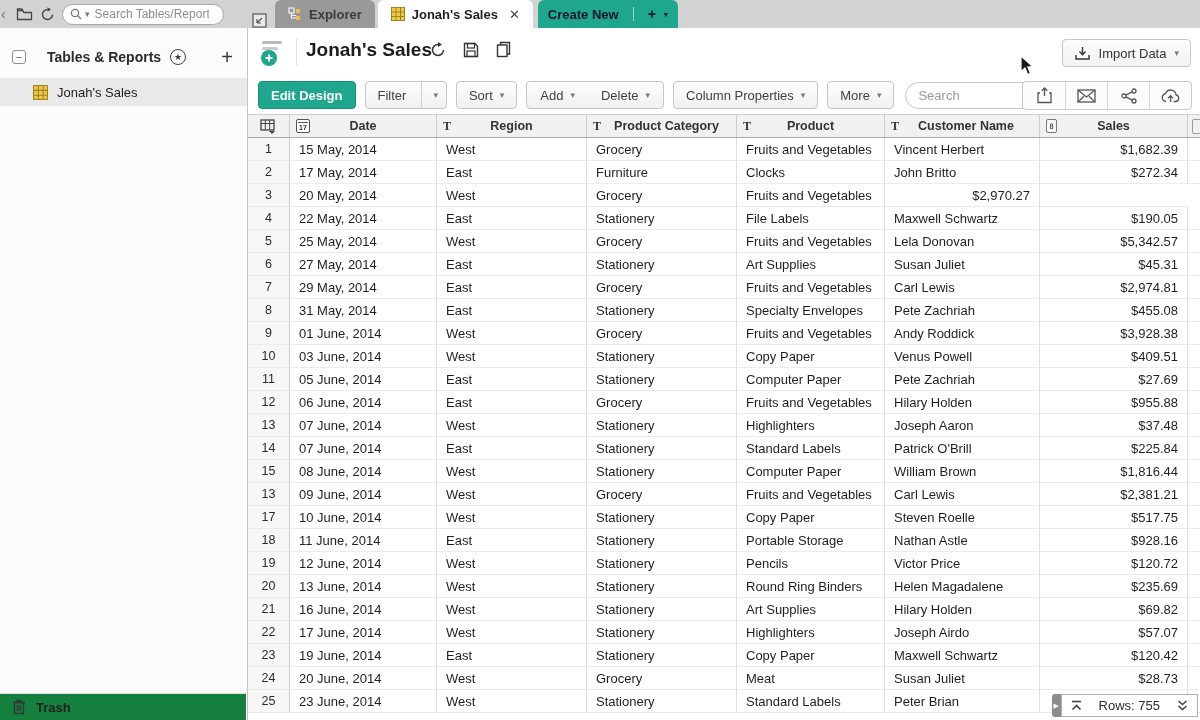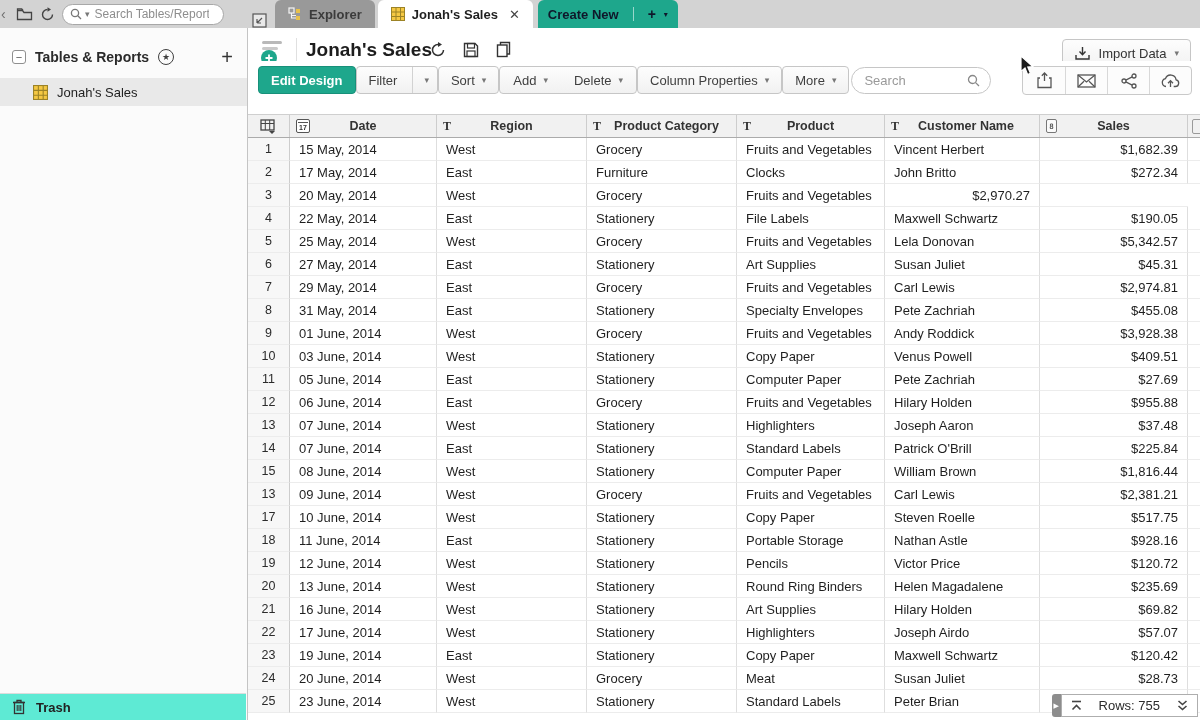--- a/index.html
+++ b/index.html
@@ -23,37 +23,37 @@
   .tab.explorer { background:#999999; color:#3b3b3b; }
   .tab.active { background:#ffffff; color:#1f1f1f; margin-left:3px; }
   .tab.create { background:#1ea78c; color:#0f172a; margin-left:5px; padding:0 10px; }
   .tab .close-x { font-weight:normal; color:#444; font-size:13px; margin-left:4px; }
   .create-divider { width:1px; height:14px; background:rgba(255,255,255,.55); margin:0 7px; }
   .create-plus { font-size:14px; font-weight:bold; }
   .create-caret { font-size:8px; margin-left:1px; }
   
   .sidebar { position:absolute; left:0; top:28px; width:248px; bottom:0; background:#fbfbfb; border-right:1px solid #c4c4c4; }
   .sb-header { margin-top:14px; height:30px; display:flex; align-items:center; padding:0 14px 0 12px; gap:9px; }
-  .sb-header-label { font-size:14px; font-weight:bold; color:#2b2b2b; }
+  .sb-header-label { font-size:14px; font-weight:bold; color:#2b2b2b;margin-left:12px; }
   .star-badge { width:16px; height:16px; border:1.5px solid #3f3f3f; border-radius:50%; display:flex; align-items:center; justify-content:center; font-size:9px; color:#3f3f3f; line-height:1; }
   .sb-plus { margin-left:auto; font-size:20px; color:#333; font-weight:normal; }
   .minus-box { width:14px; height:14px; border:1px solid #8f8f8f; border-radius:3px; background:#fff; color:#555; display:flex; align-items:center; justify-content:center; font-size:11px; line-height:1; }
   .sb-item { height:28px; margin-top:6px; display:flex; align-items:center; gap:9px; padding-left:33px; font-size:13px; color:#222; }
   .sb-item.selected { background:#e9e9e9; }
-  .trash-row { position:absolute; left:0; right:1px; bottom:0; height:27px; border-top:1px solid #dcdcdc; background:#5eead4; display:flex; align-items:center; gap:10px; padding-left:12px; font-size:13px; font-weight:bold; color:#222; }
+  .trash-row { position:absolute; left:0; right:1px; bottom:0; height:27px; border-top:1px solid #dcdcdc; background:#15803d; display:flex; align-items:center; gap:10px; padding-left:12px; font-size:13px; font-weight:bold; color:#222; }
   
   .view-header { position:absolute; left:248px; top:28px; right:0; height:48px; background:#fff; }
   .views-btn { position:absolute; left:10px; top:9px; width:30px; height:30px; }
   .vh-divider { position:absolute; left:48px; top:10px; width:1px; height:28px; background:#e0e0e0; }
   .view-title { position:absolute; left:58px; top:11px; font-size:19px; font-weight:bold; color:#1d1d1d; }
   .vh-icons { position:absolute; left:182px; top:13px; display:flex; gap:17px; align-items:center; }
   .import-btn { position:absolute; right:9px; top:11px; height:28px; border:1px solid #c6c6c6; border-radius:4px; background:linear-gradient(#fdfdfd,#f2f2f2); display:flex; align-items:center; gap:8px; padding:0 11px; font-size:13px; color:#333; }
   .caret { color:#777; font-size:9px; }
   
-  .toolbar { position:absolute; left:248px; top:61px; right:0; height:38px; background:#fff; display:flex; align-items:center; padding-left:10px; }
+  .toolbar { position:absolute; left:248px; top:76px; right:0; height:38px; background:#fff; display:flex; align-items:center; gap:9px; padding-left:10px; }
   .tbtn { height:28px; border:1px solid #c6c6c6; border-radius:4px; background:linear-gradient(#fdfdfd,#f1f1f1); color:#3f3f3f; font-size:13px; display:flex; align-items:center; padding:0 12px; gap:7px; white-space:nowrap; }
   .tbtn.primary { background:#1ea78c; border-color:#17907a; color:#fff; font-weight:bold; }
   .split-divider { width:1px; height:26px; background:#d2d2d2; margin:0 2px 0 8px; }
   .split-caret { padding:0 2px; }
   .group { height:28px; border:1px solid #c6c6c6; border-radius:4px; background:linear-gradient(#fdfdfd,#f1f1f1); display:flex; align-items:center;text-align:center; }
   .group .seg { display:flex; align-items:center; gap:7px; padding:0 13px; font-size:13px; color:#3f3f3f; height:100%; }
   .tb-search { height:27px; width:140px; border:1px solid #c6c6c6; border-radius:14px; background:#fff; display:flex; align-items:center; justify-content:space-between; padding:0 10px; margin-left:2px; }
   .tb-search input { border:none; outline:none; background:transparent; font-size:13px; width:100px; color:#555; font-family:inherit; }
   .tb-search input::placeholder { color:#999; }
   .icon-strip { position:absolute; right:8px; top:5px; height:29px; border:1px solid #c9c9c9; border-radius:4px; background:#fcfcfc; display:flex; overflow:hidden; }

